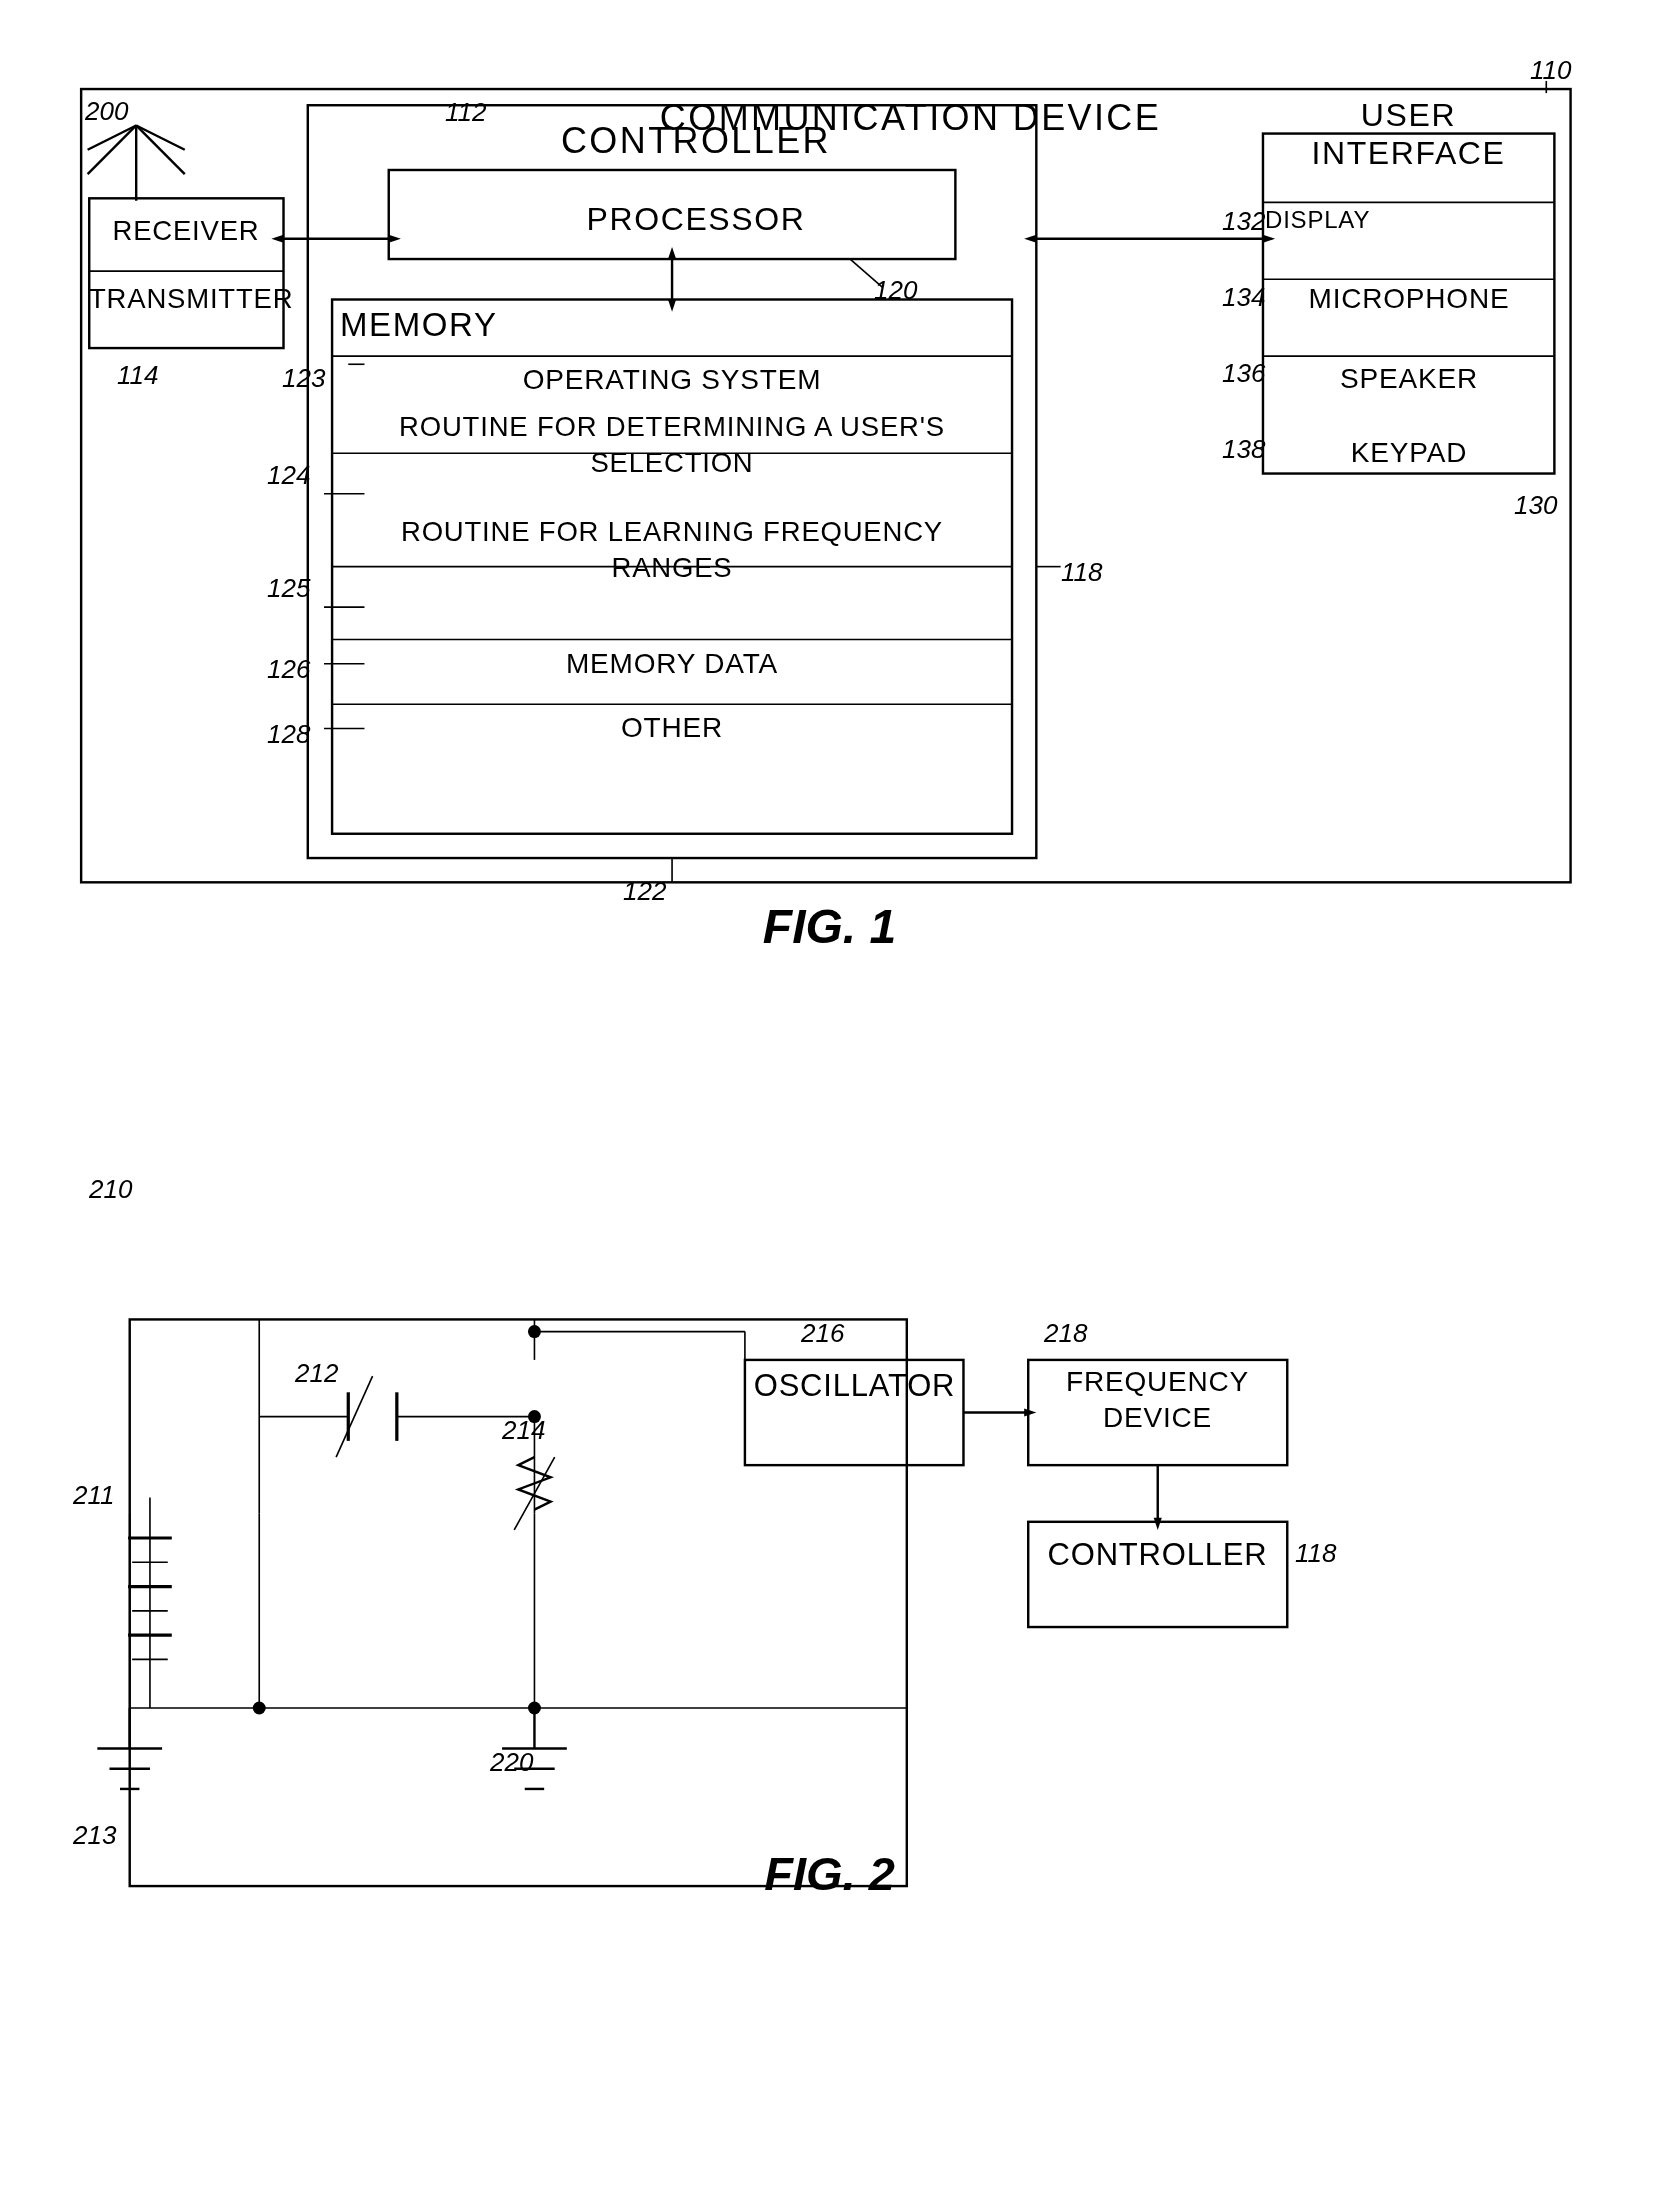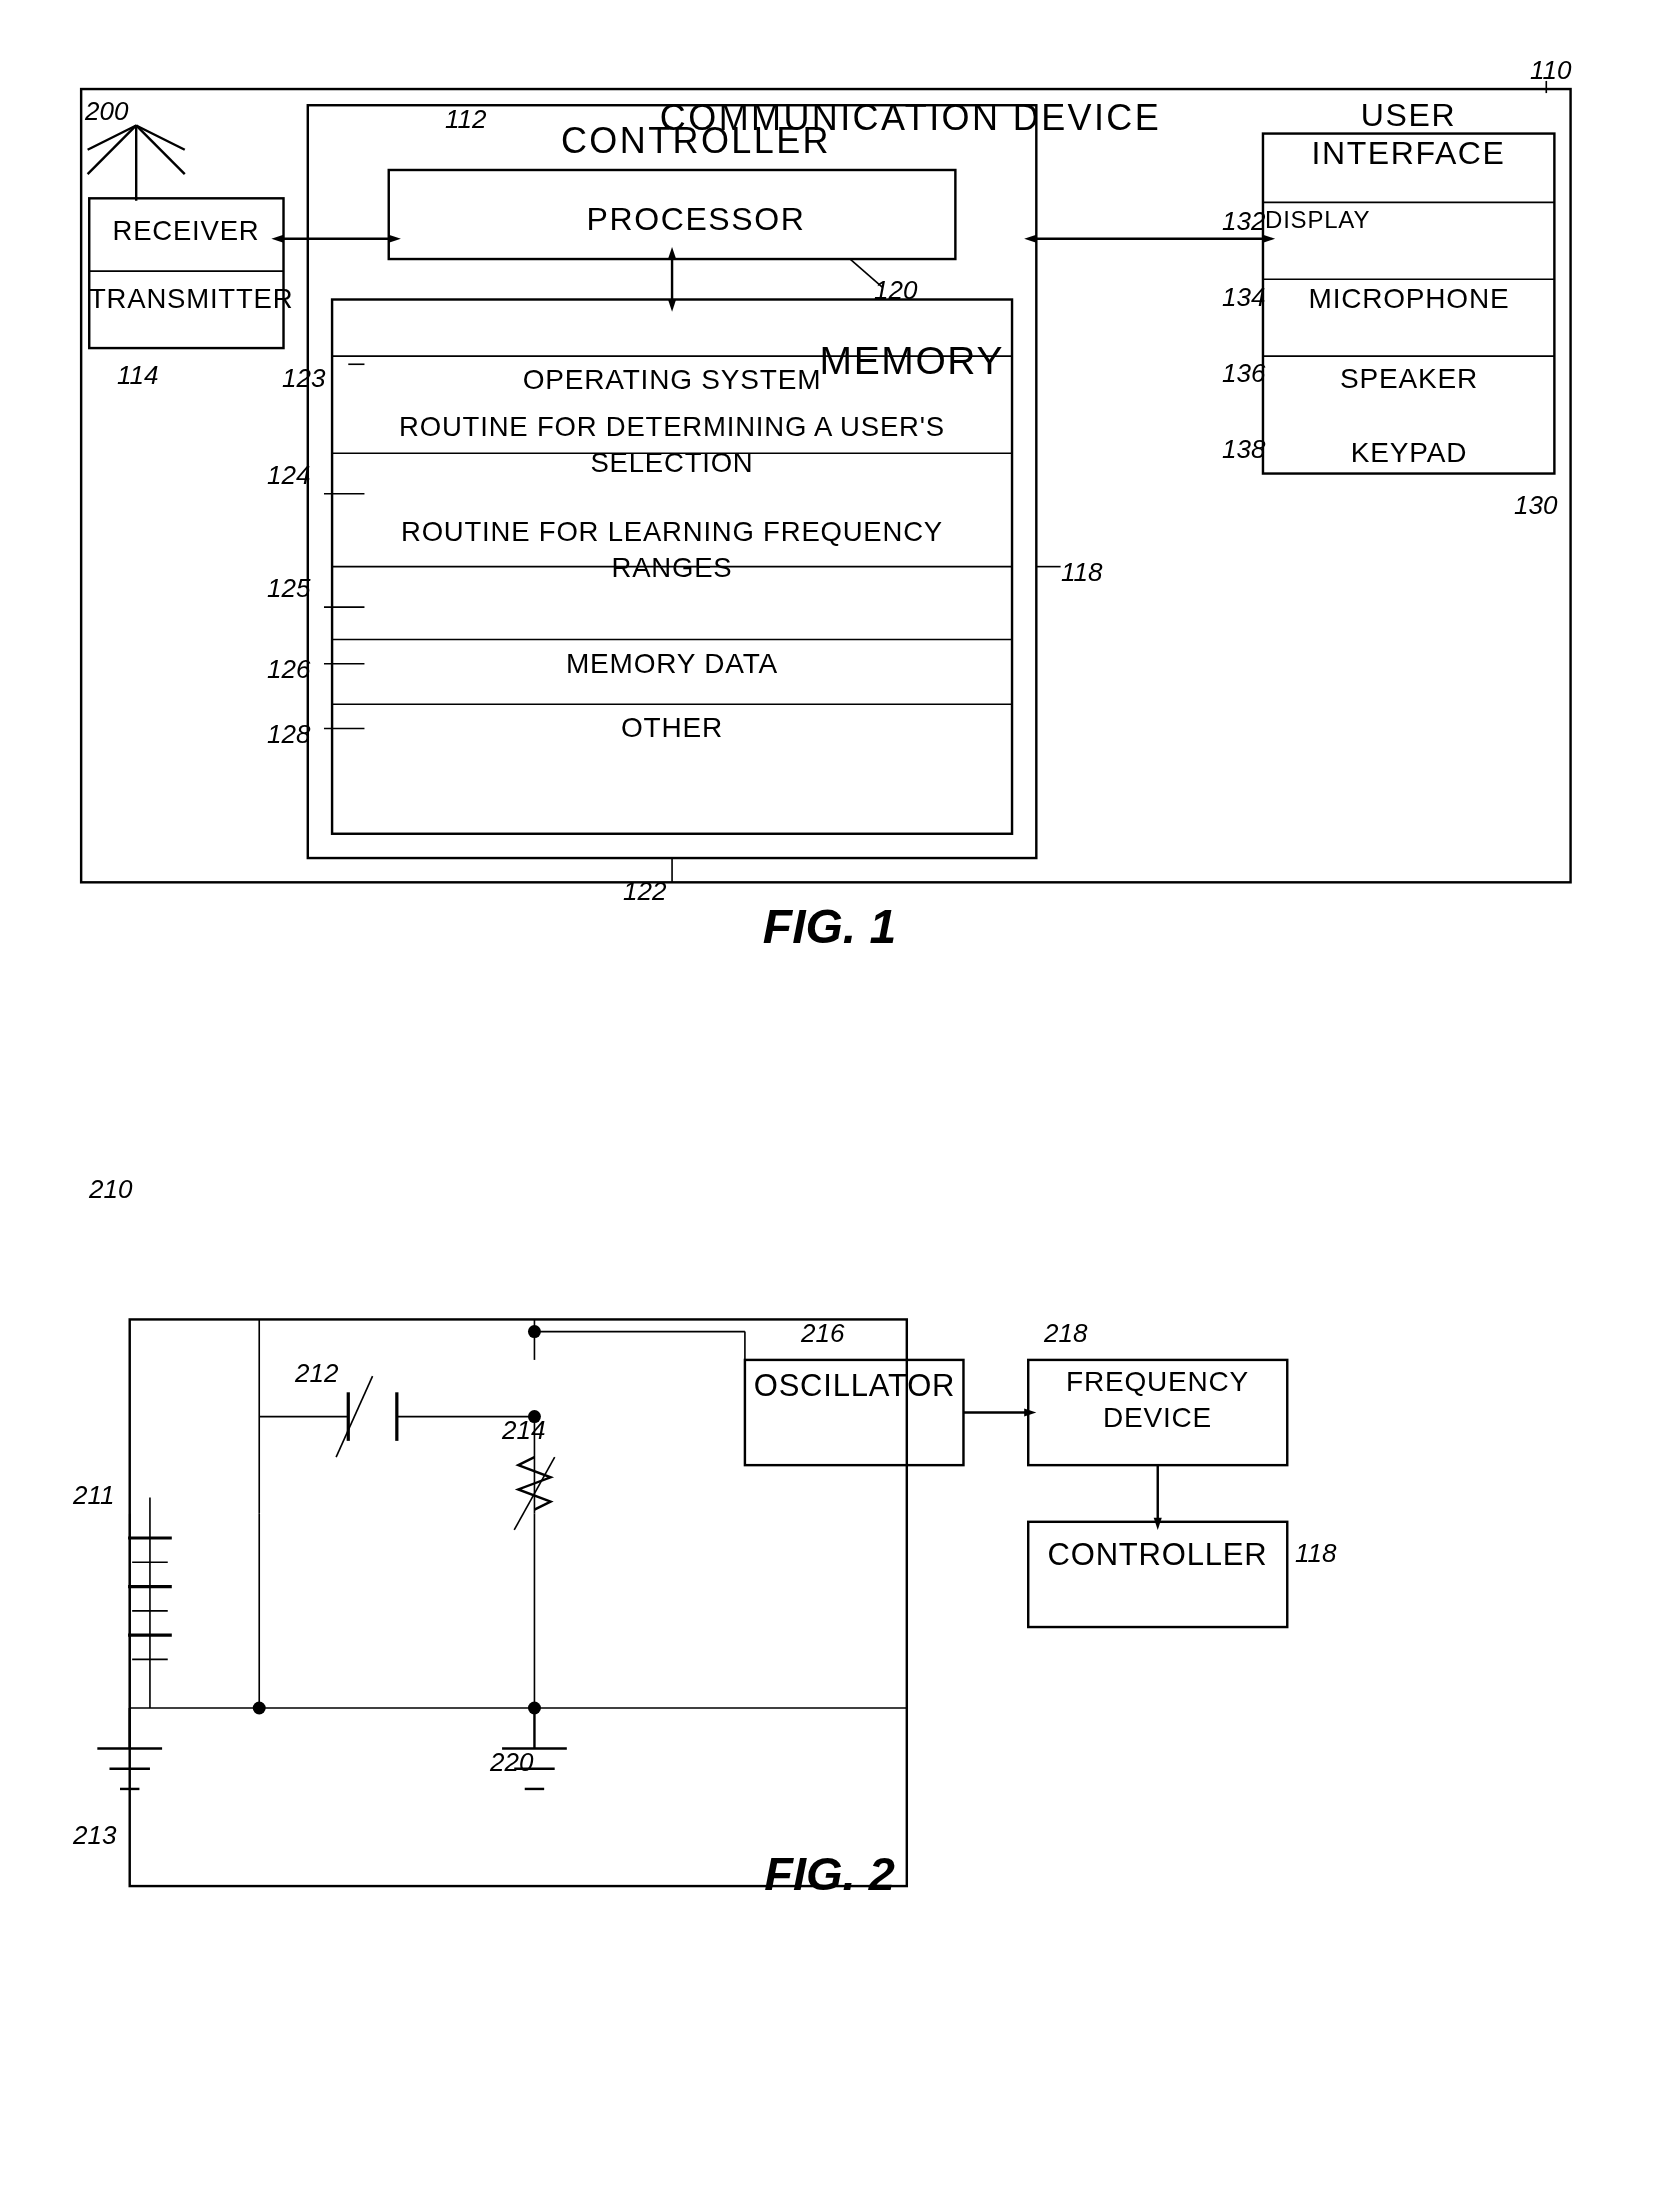--- a/index.html
+++ b/index.html
@@ -164,25 +164,25 @@
 </svg>
 
 <div class="ref" style="top:55px; left:1530px;">110</div>
 
 <div style="position:absolute; top:97px; left:324px; right:162px; text-align:center; font-size:36px; letter-spacing:2.4px;">COMMUNICATION DEVICE</div>
 
 <div style="position:absolute; top:120px; left:348px; width:696px; text-align:center; font-size:36px; letter-spacing:2.4px;">CONTROLLER</div>
 
 <div style="position:absolute; top:201px; left:348px; width:696px; text-align:center; font-size:32px; letter-spacing:1.6px;">PROCESSOR</div>
 
-<div class="ref" style="top:104px; left:445px;">112</div>
+<div class="ref" style="top:97px; left:445px;">112</div>
 
 <div class="ref" style="top:275px; left:874px;">120</div>
 
-<div style="position:absolute; top:306px; left:340px; width:664px; text-align:right; font-size:39px; letter-spacing:1.6px;margin-top:33px;">MEMORY</div>
+<div style="position:absolute; top:306px; left:340px; width:664px; text-align:left; font-size:33px; letter-spacing:1.6px;">MEMORY</div>
 
 <div class="ref" style="top:363px; left:282px;">123</div>
 
 <div style="position:absolute; top:364px; left:340px; width:664px; text-align:center; font-size:28px; letter-spacing:0.8px;">OPERATING SYSTEM</div>
 
 <div class="ref" style="top:460px; left:267px;">124</div>
 
 <div style="position:absolute; top:385px; left:340px; width:664px; text-align:center; font-size:27.5px; letter-spacing:0.8px; line-height:1.3; padding-top:24px;">ROUTINE FOR DETERMINING A USER'S SELECTION</div>
 
 <div class="ref" style="top:573px; left:267px;">125</div>

